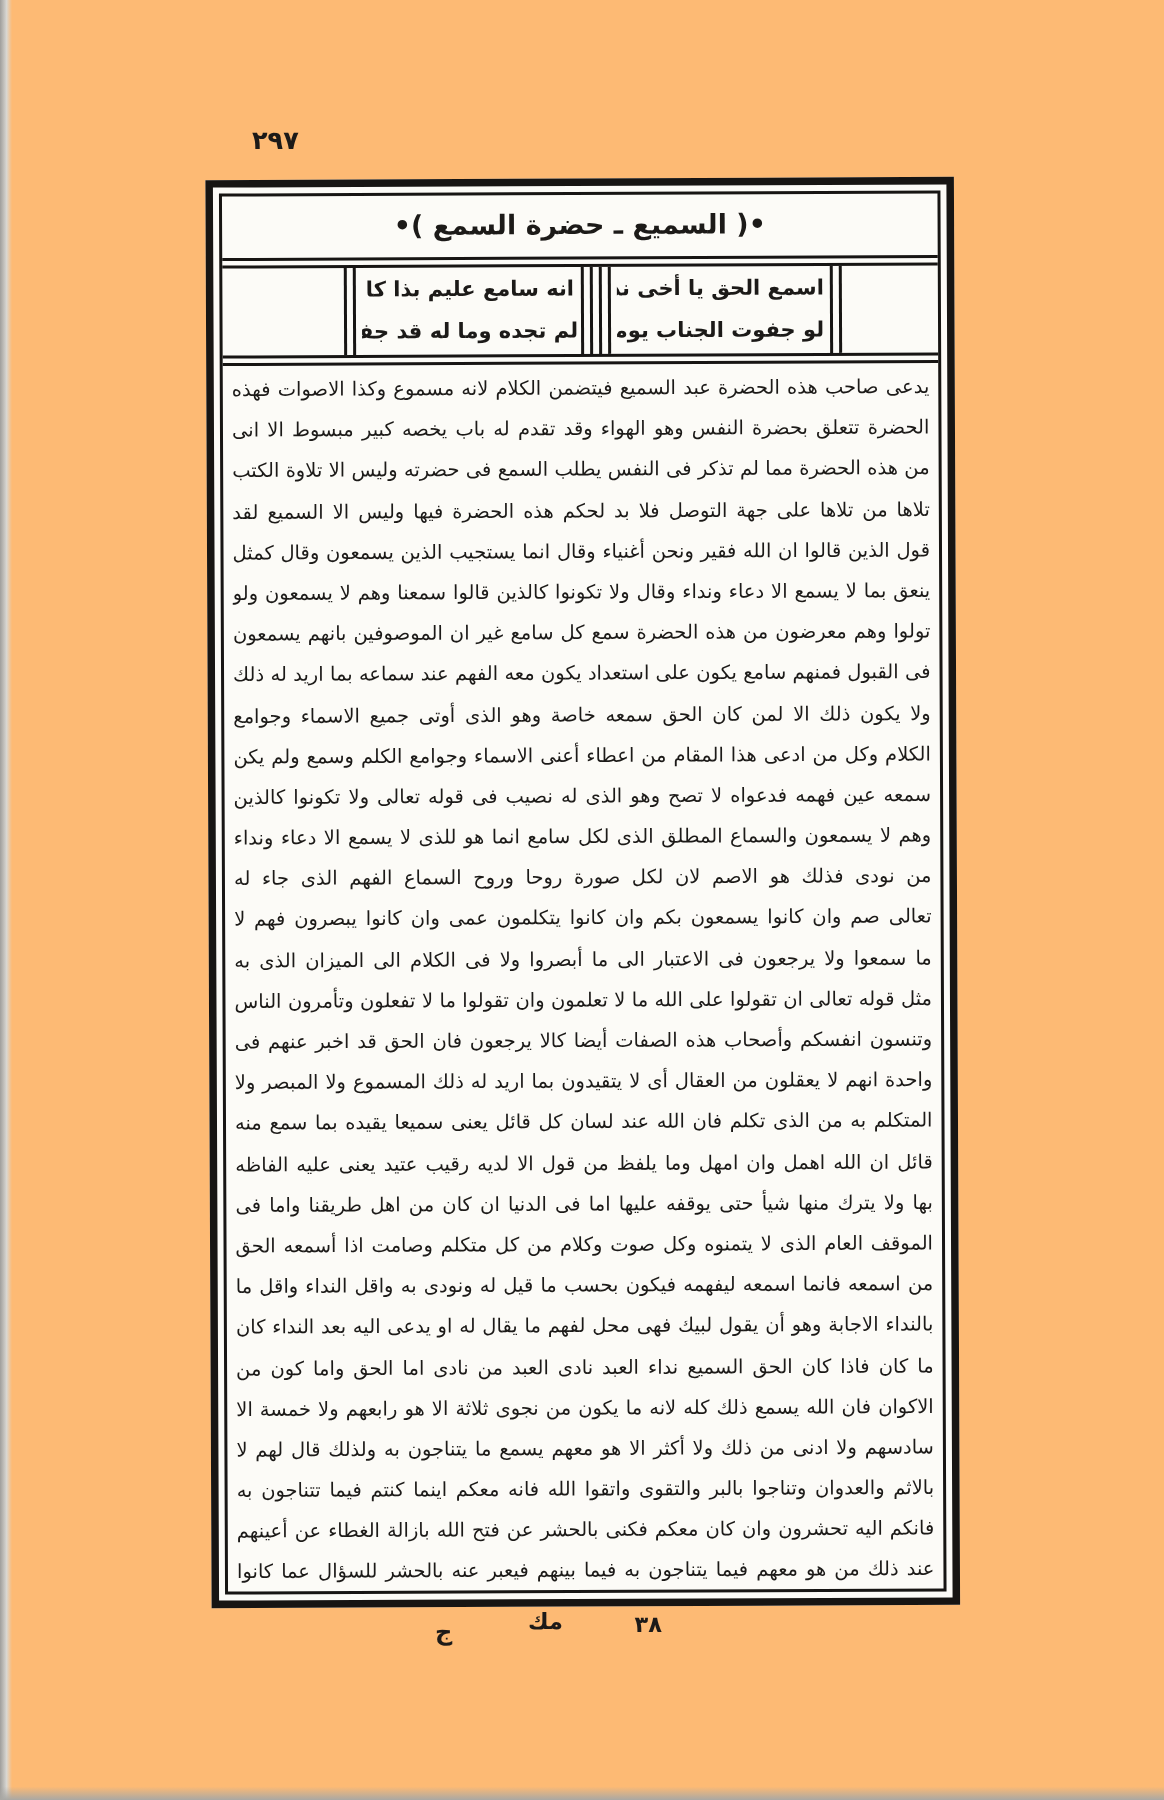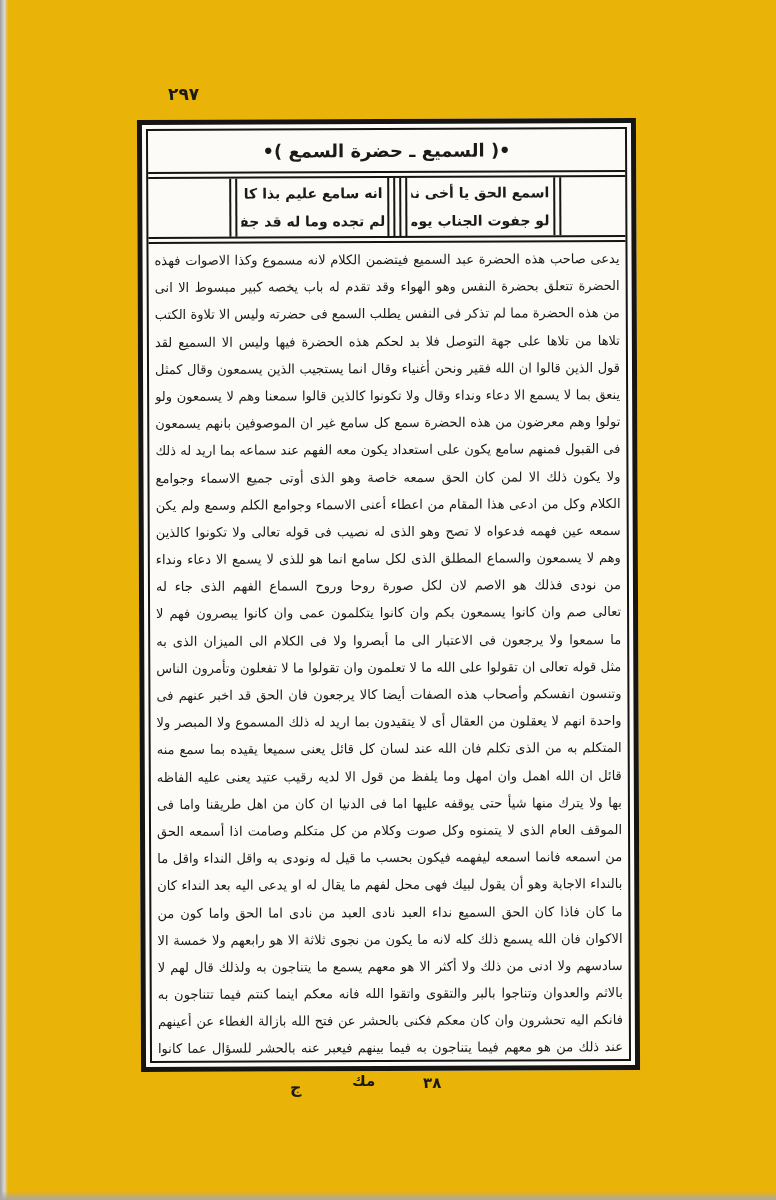--- a/index.html
+++ b/index.html
@@ -1,18 +1,18 @@
 <!DOCTYPE html>
 <html lang="ar" dir="rtl"><head>
 <meta charset="utf-8">
 <style>
   html,body{margin:0;padding:0;background:#dddbd6;}
   .scan{
     position:relative;width:776px;height:1200px;margin:0 auto;
-    background:#eab308;overflow:hidden;
+    background:#fdba74;overflow:hidden;
     font-family:"DejaVu Sans",sans-serif;color:#1c1a18;
     direction:rtl;
   }
   
   .edge-left{position:absolute;left:0;top:0;width:8px;height:100%;
     background:linear-gradient(90deg,#9f9e9b,#d9d7d2 55%,rgba(252,251,247,0));}
   .edge-bottom{position:absolute;left:0;bottom:0;width:100%;height:9px;
     background:linear-gradient(0deg,#a9a8a4,rgba(252,251,247,0));}
   .pageno{
     position:absolute;top:84px;left:168px;

